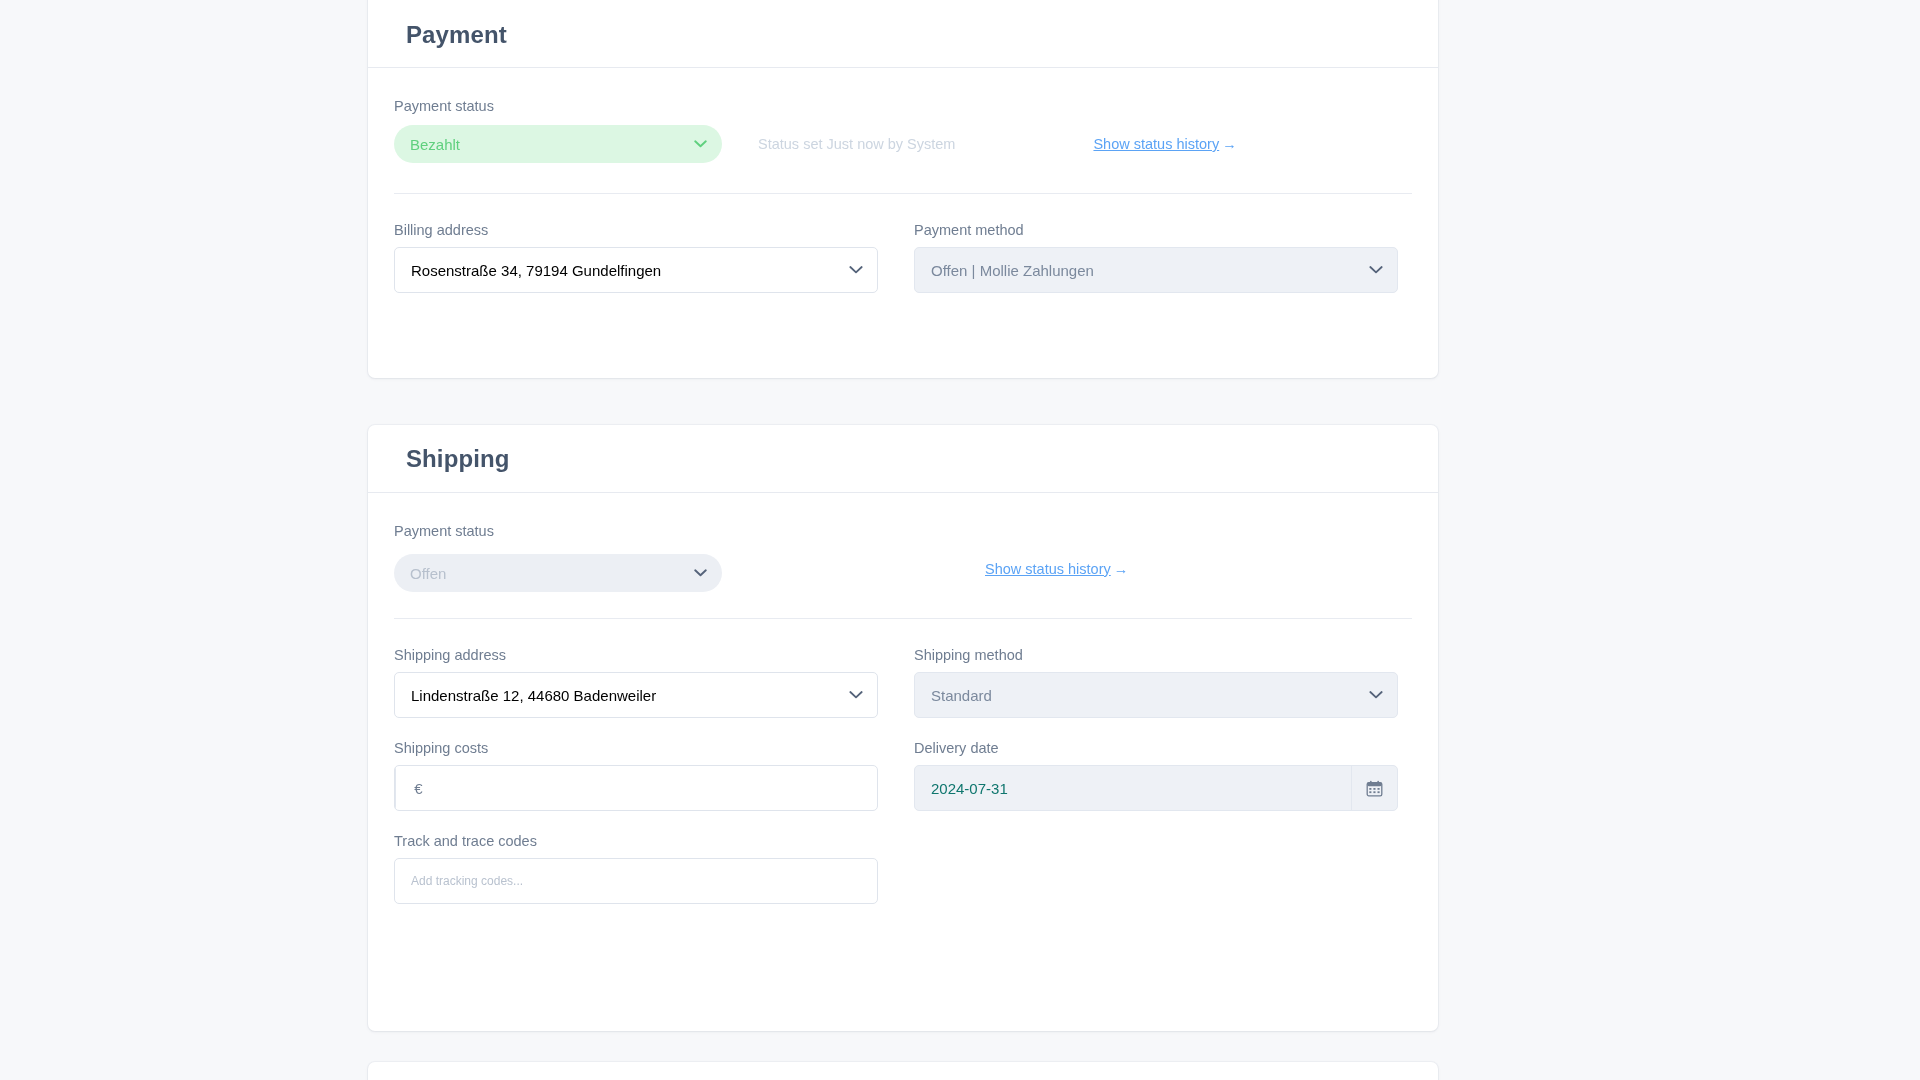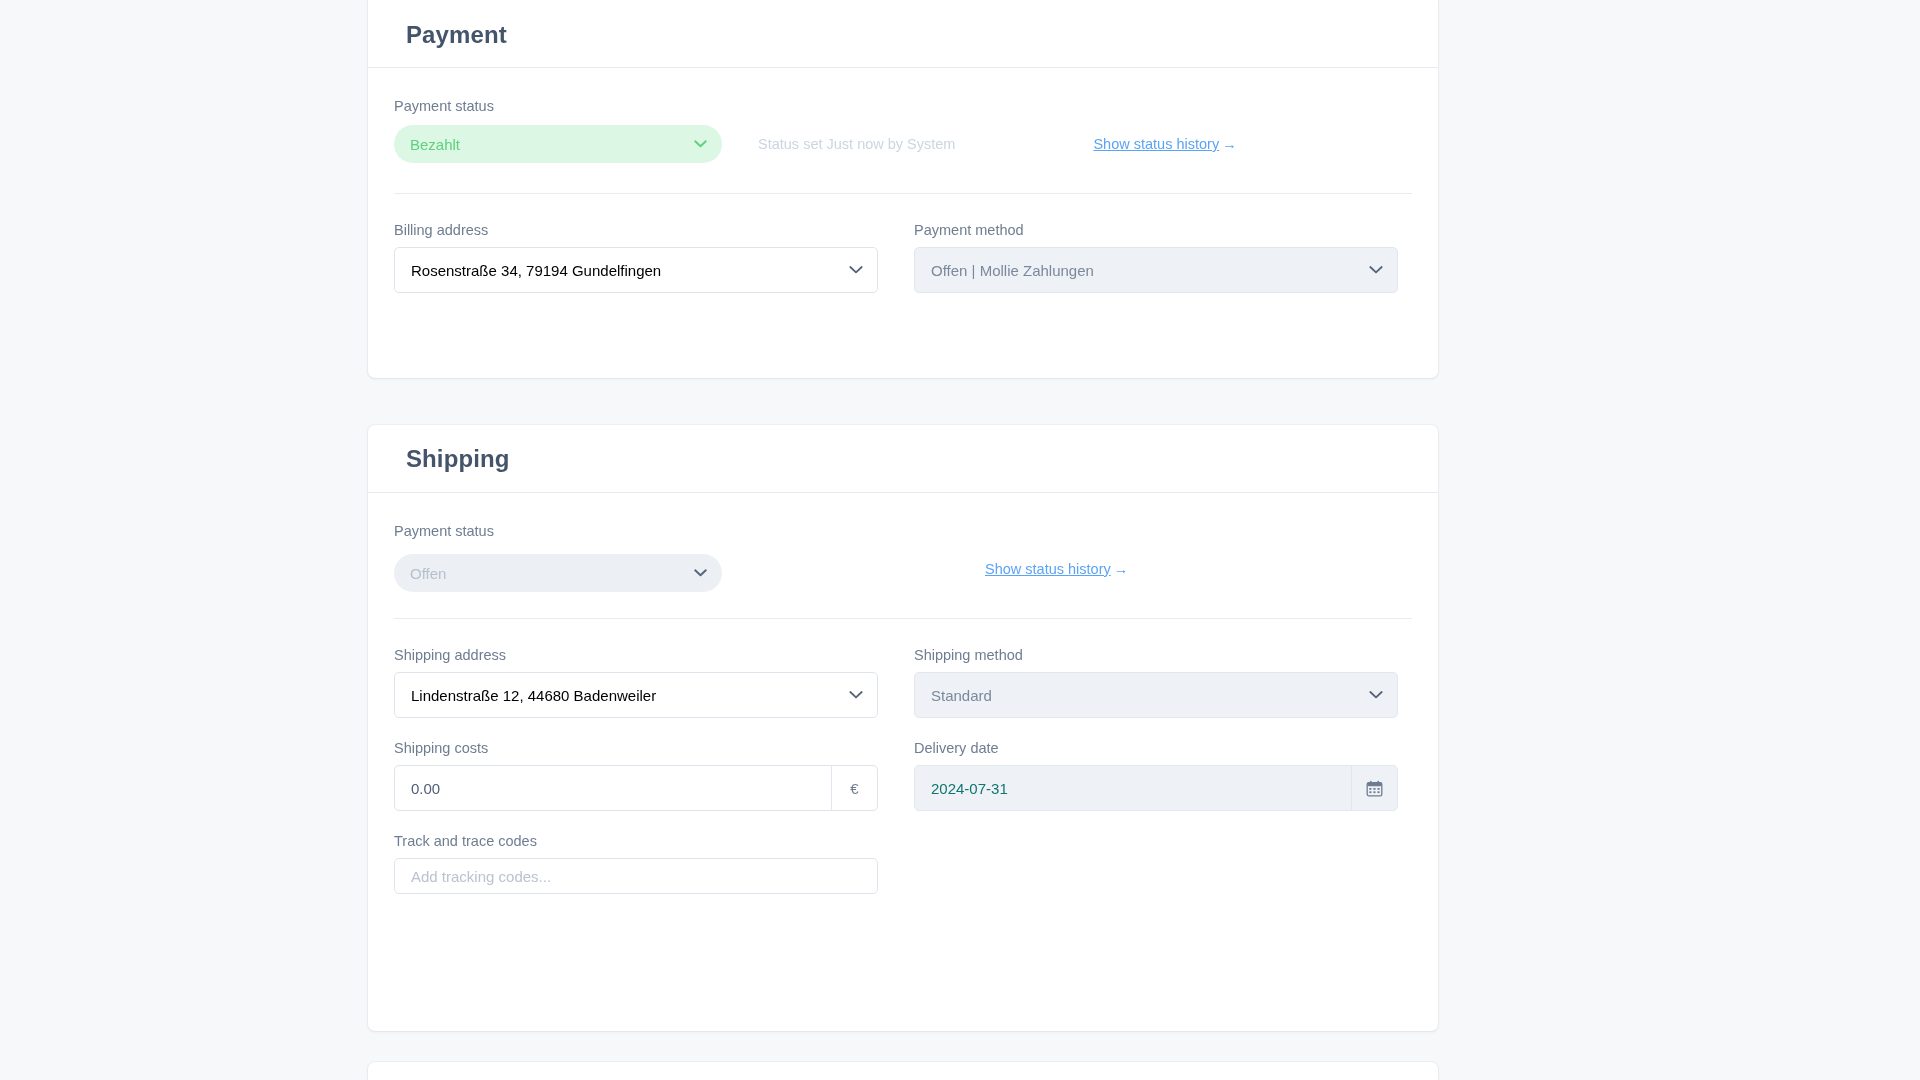--- a/index.html
+++ b/index.html
@@ -163,26 +163,26 @@
     display: flex;
     align-items: center;
     justify-content: center;
     font-size: 15px;
     color: #6f7d91;
     cursor: pointer;
   }
 
   .text-input {
     width: 100%;
-    height: 36px;
+    height: 46px;
     border: 1px solid #dfe4ec;
     border-radius: 5px;
     background: #ffffff;
     padding: 0 16px;
-    font-size: 15px;
+    font-size: 12px;
     color: #51607a;
     outline: none;
     font-family: "Liberation Sans", sans-serif;
   }
   .text-input::placeholder { color: #b9c2cf; }
 </style>
 </head>
 <body>
 
 <div class="page">
@@ -293,21 +293,20 @@
                 </svg>
             </span>
           </div>
         </div>
       </div>
 
       <div class="grid2" style="padding-top:22px">
         <div class="col">
           <span class="field-label">Shipping costs</span>
           <div class="input-group">
-            <input class="ig-input" type="text" value="0.00" style="">
             <span class="ig-suffix">€</span>
           </div>
         </div>
 
         <div class="col">
           <span class="field-label">Delivery date</span>
           <div class="input-group disabled">
             <input class="ig-input" type="text" value="2024-07-31" style="">
             <span class="ig-suffix">
               <svg width="17" height="17" viewBox="0 0 17 17">

